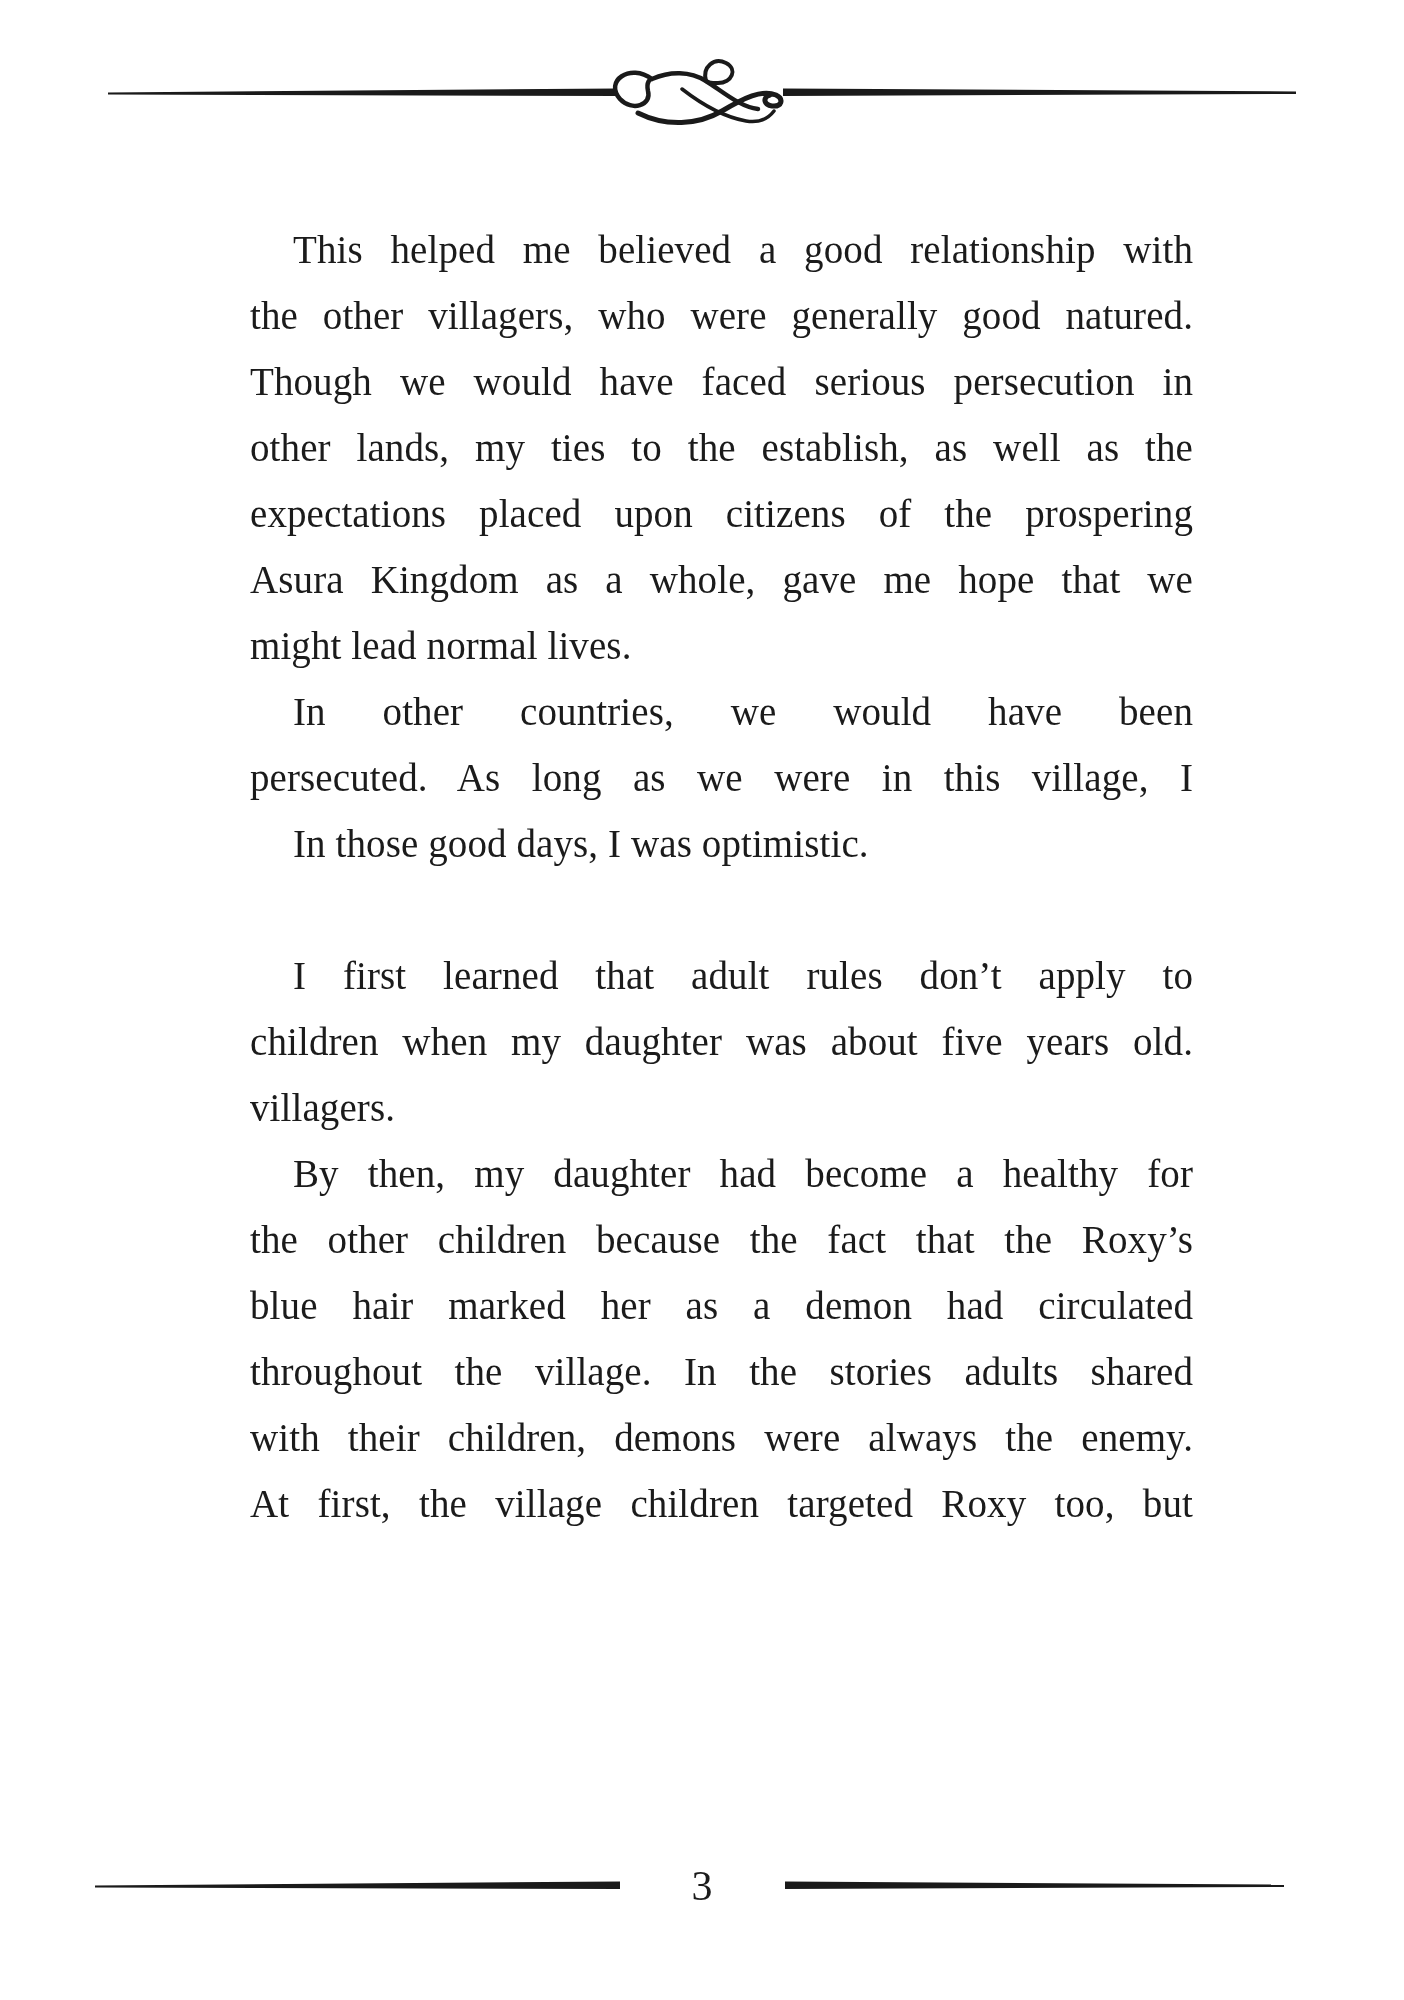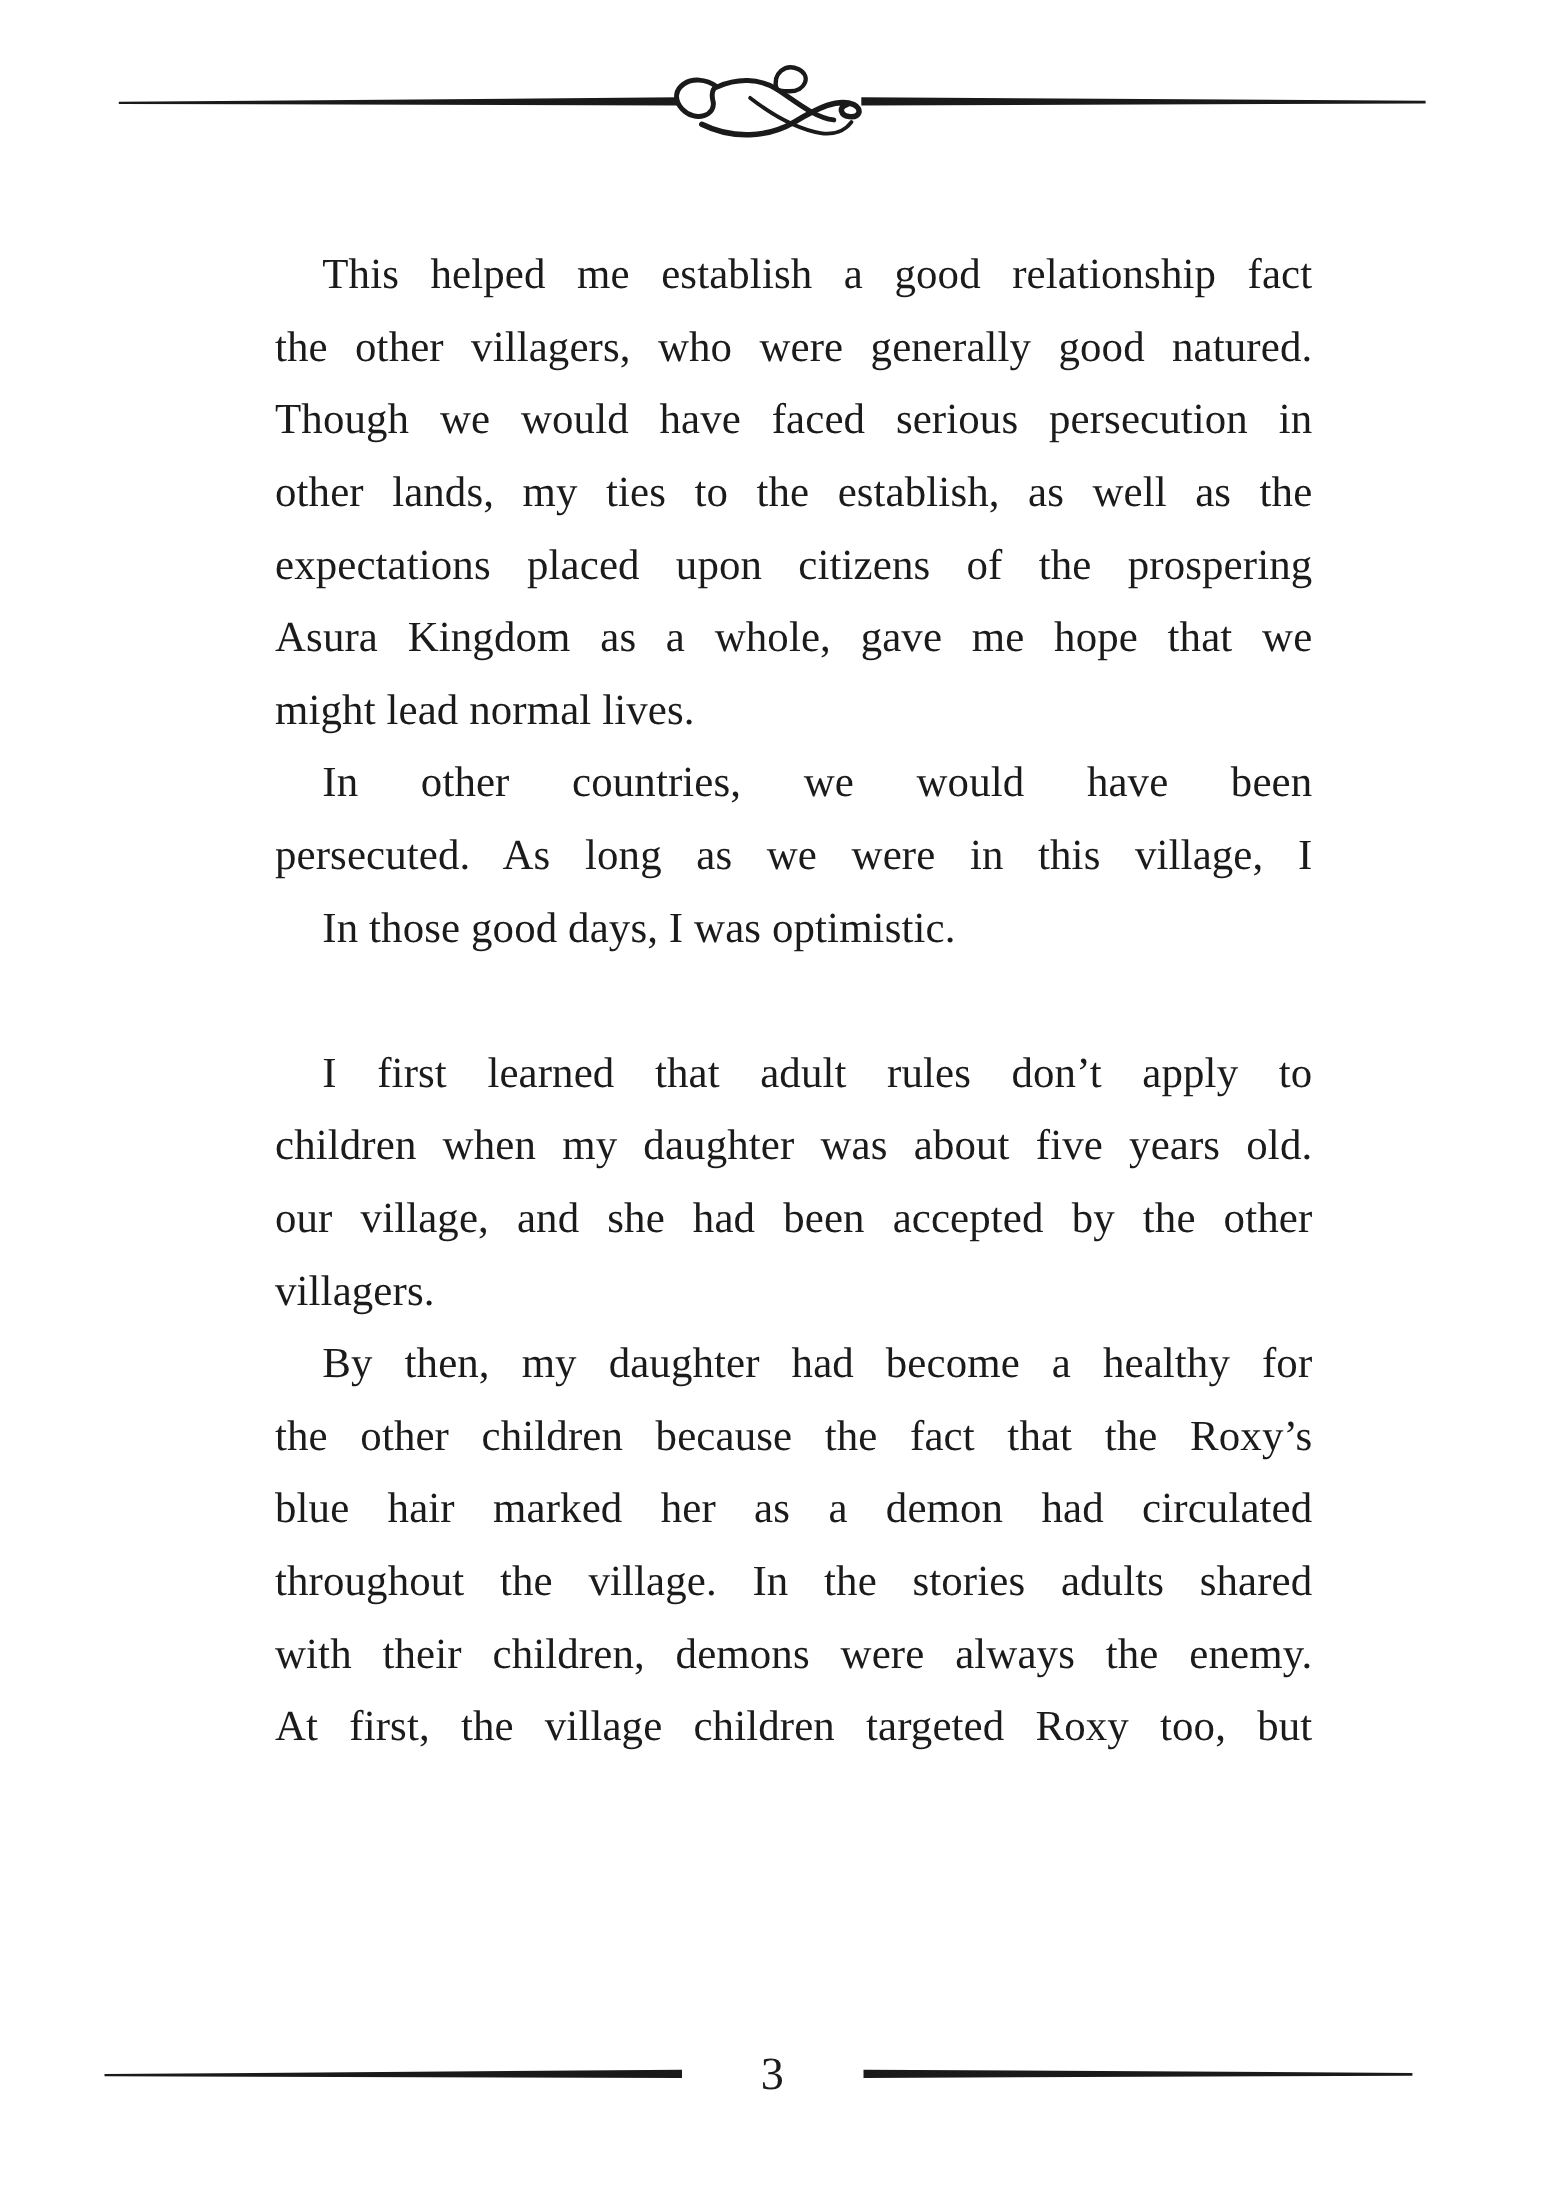--- a/index.html
+++ b/index.html
@@ -77,33 +77,32 @@
   <g transform="translate(700,43)" fill="none" stroke="#1a1a1a" stroke-linecap="round">
     <path stroke-width="4.5" d="M-48,-14 C-70,-30 -96,-12 -80,6 C-68,19 -48,12 -52,-2 C-54,-11 -50,-14 -48,-14
              C-30,-22 -10,-22 6,-12 C22,-2 40,14 58,16"></path>
     <path stroke-width="4" d="M6,-12 C2,-26 14,-36 26,-30 C38,-24 32,-10 18,-10 C10,-10 6,-11 6,-12"></path>
     <path stroke-width="5" d="M-62,20 C-34,34 -2,32 22,18 C44,5 62,-4 76,2 C84,6 82,14 72,13 C64,12 62,4 70,2"></path>
     <path stroke-width="3.5" d="M-18,-4 C0,10 24,24 46,28 C58,30 68,26 74,18"></path>
   </g>
 </svg>
 
 <div class="text-block">
-    <div class="line indent">This helped me establish a good relationship fact</div>
+    <div class="line indent">This helped me believed a good relationship with</div>
     <div class="line">the other villagers, who were generally good natured.</div>
     <div class="line">Though we would have faced serious persecution in</div>
     <div class="line">other lands, my ties to the establish, as well as the</div>
     <div class="line">expectations placed upon citizens of the prospering</div>
     <div class="line">Asura Kingdom as a whole, gave me hope that we</div>
     <div class="line para-end">might lead normal lives.</div>
     <div class="line indent">In other countries, we would have been</div>
     <div class="line">persecuted. As long as we were in this village, I</div>
     <div class="line indent para-end">In those good days, I was optimistic.</div>
     <div class="line indent space-before">I first learned that adult rules don’t apply to</div>
     <div class="line">children when my daughter was about five years old.</div>
-    <div class="line">our village, and she had been accepted by the other</div>
     <div class="line para-end">villagers.</div>
     <div class="line indent">By then, my daughter had become a healthy for</div>
     <div class="line">the other children because the fact that the Roxy’s</div>
     <div class="line">blue hair marked her as a demon had circulated</div>
     <div class="line">throughout the village. In the stories adults shared</div>
     <div class="line">with their children, demons were always the enemy.</div>
     <div class="line">At first, the village children targeted Roxy too, but</div>
   </div>
 
 <svg class="footer-rules" viewBox="0 0 1404 30" xmlns="http://www.w3.org/2000/svg" aria-hidden="true">

